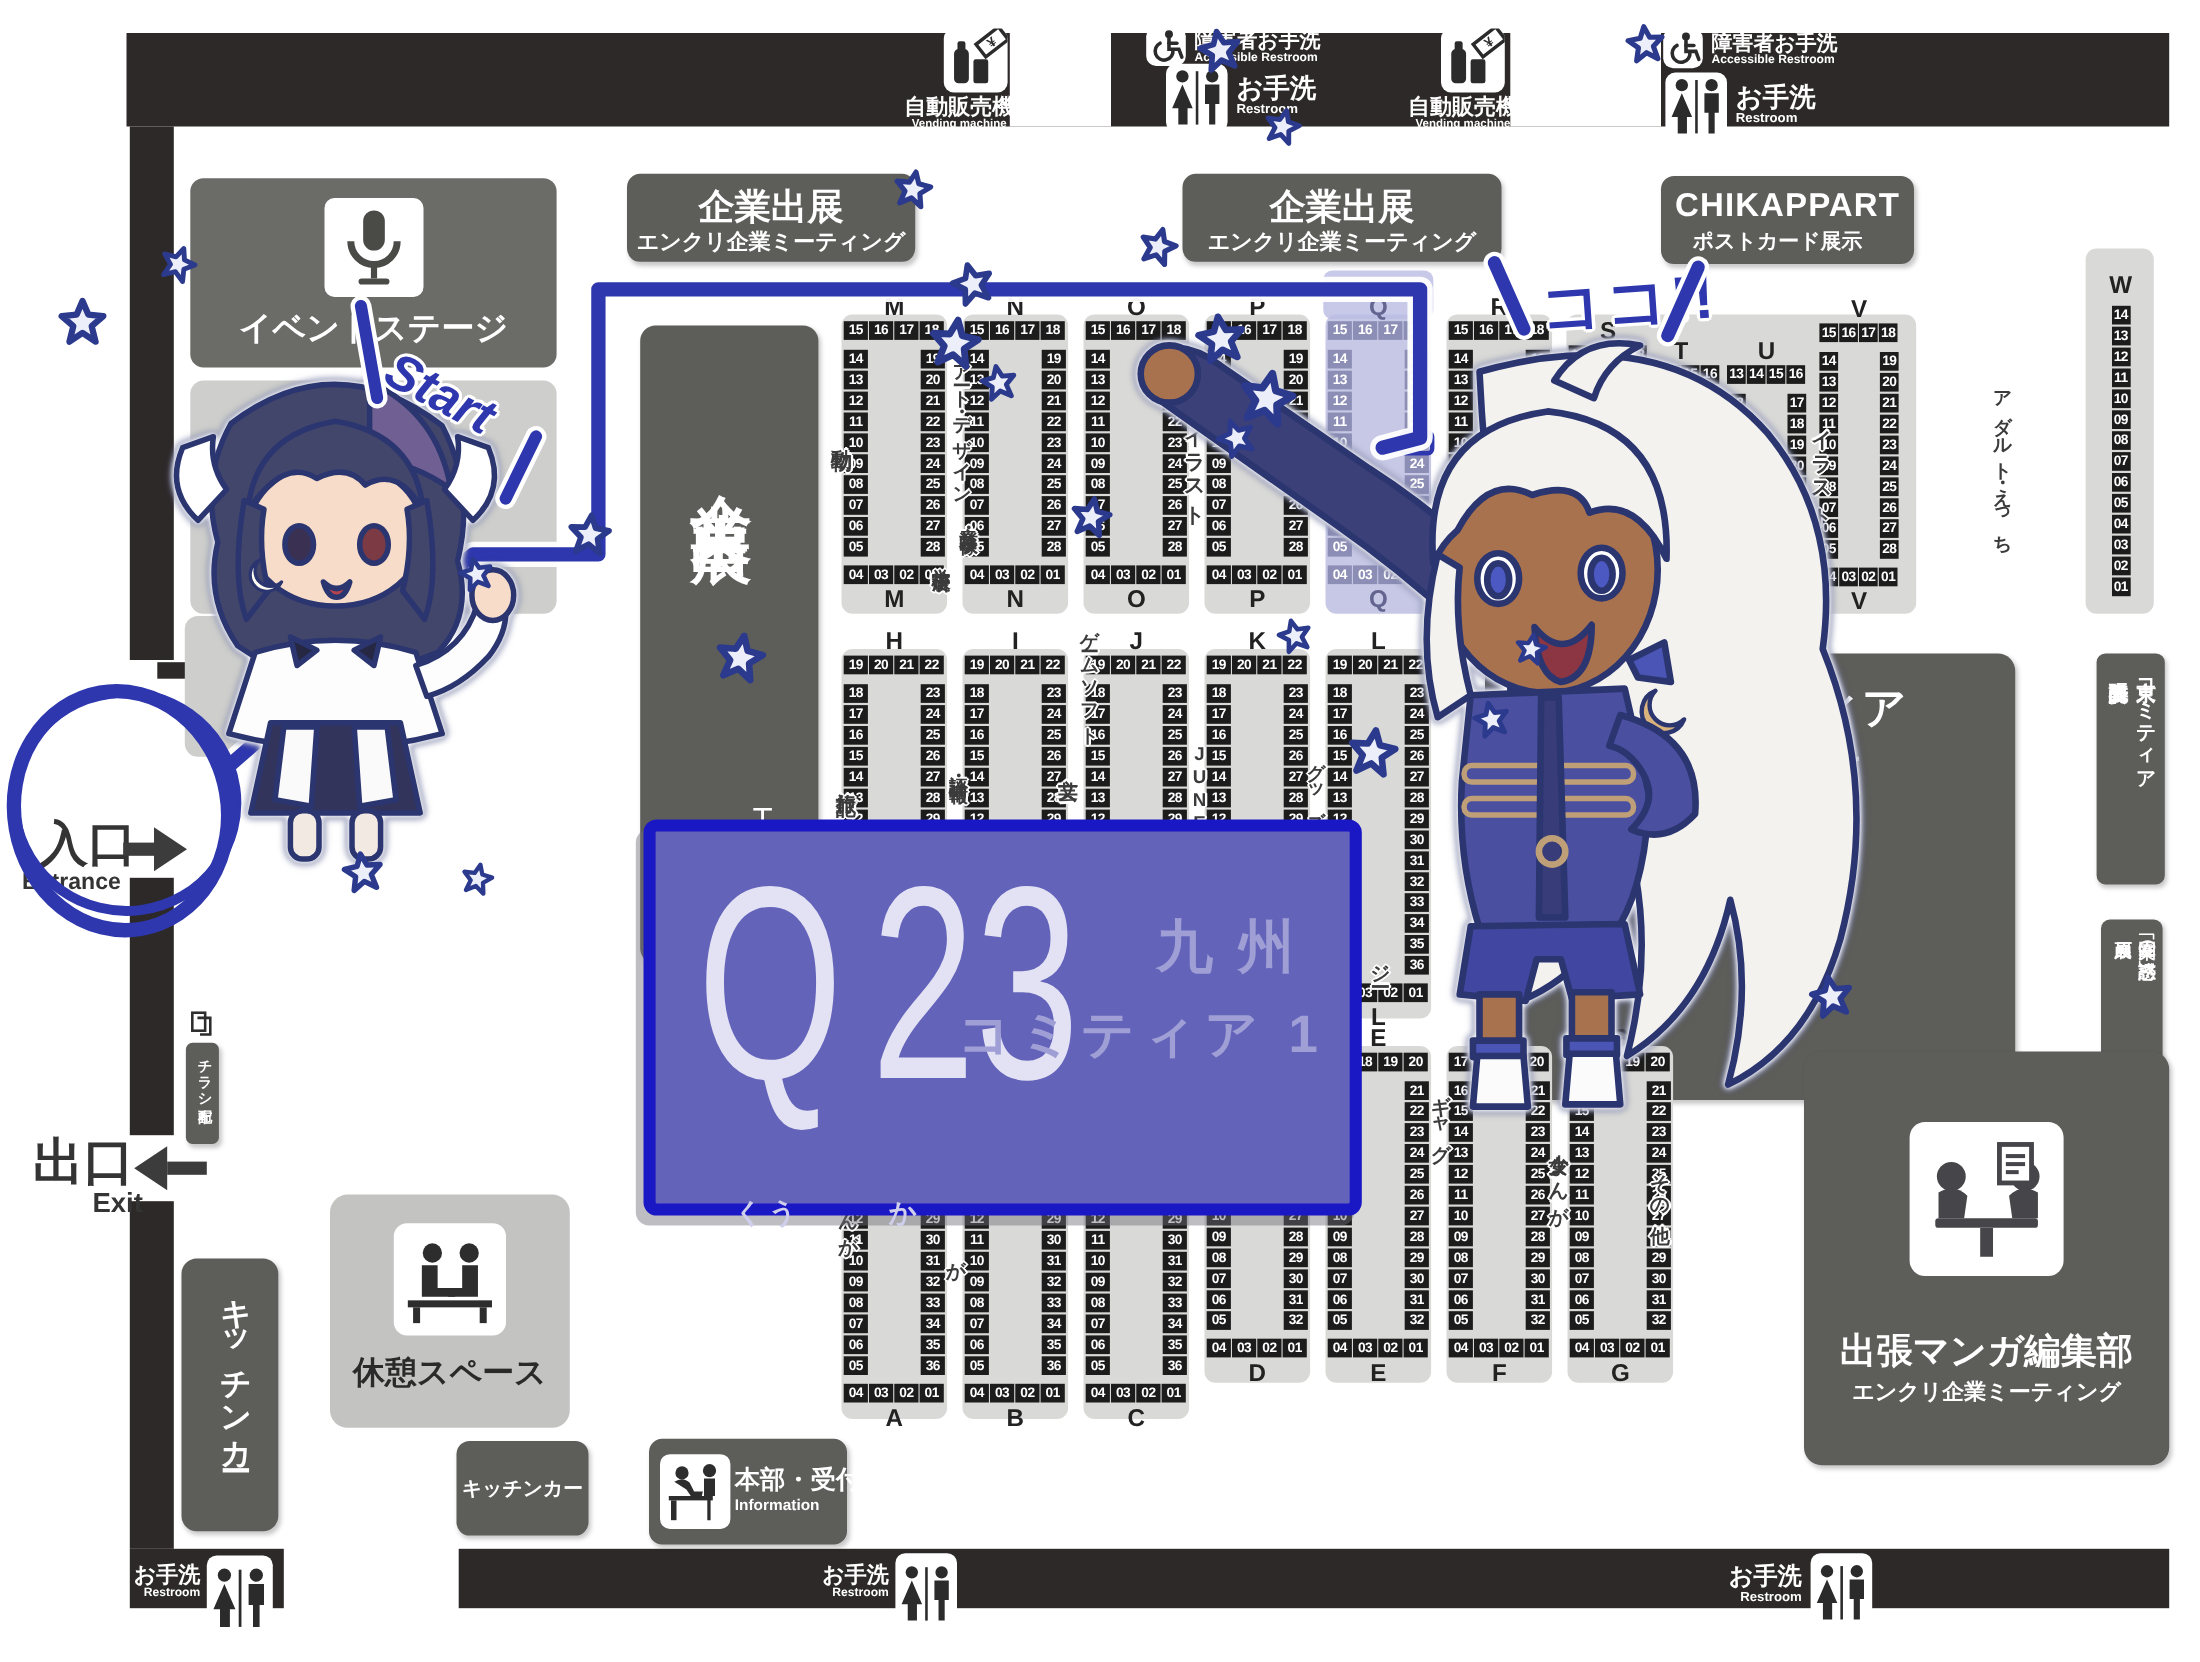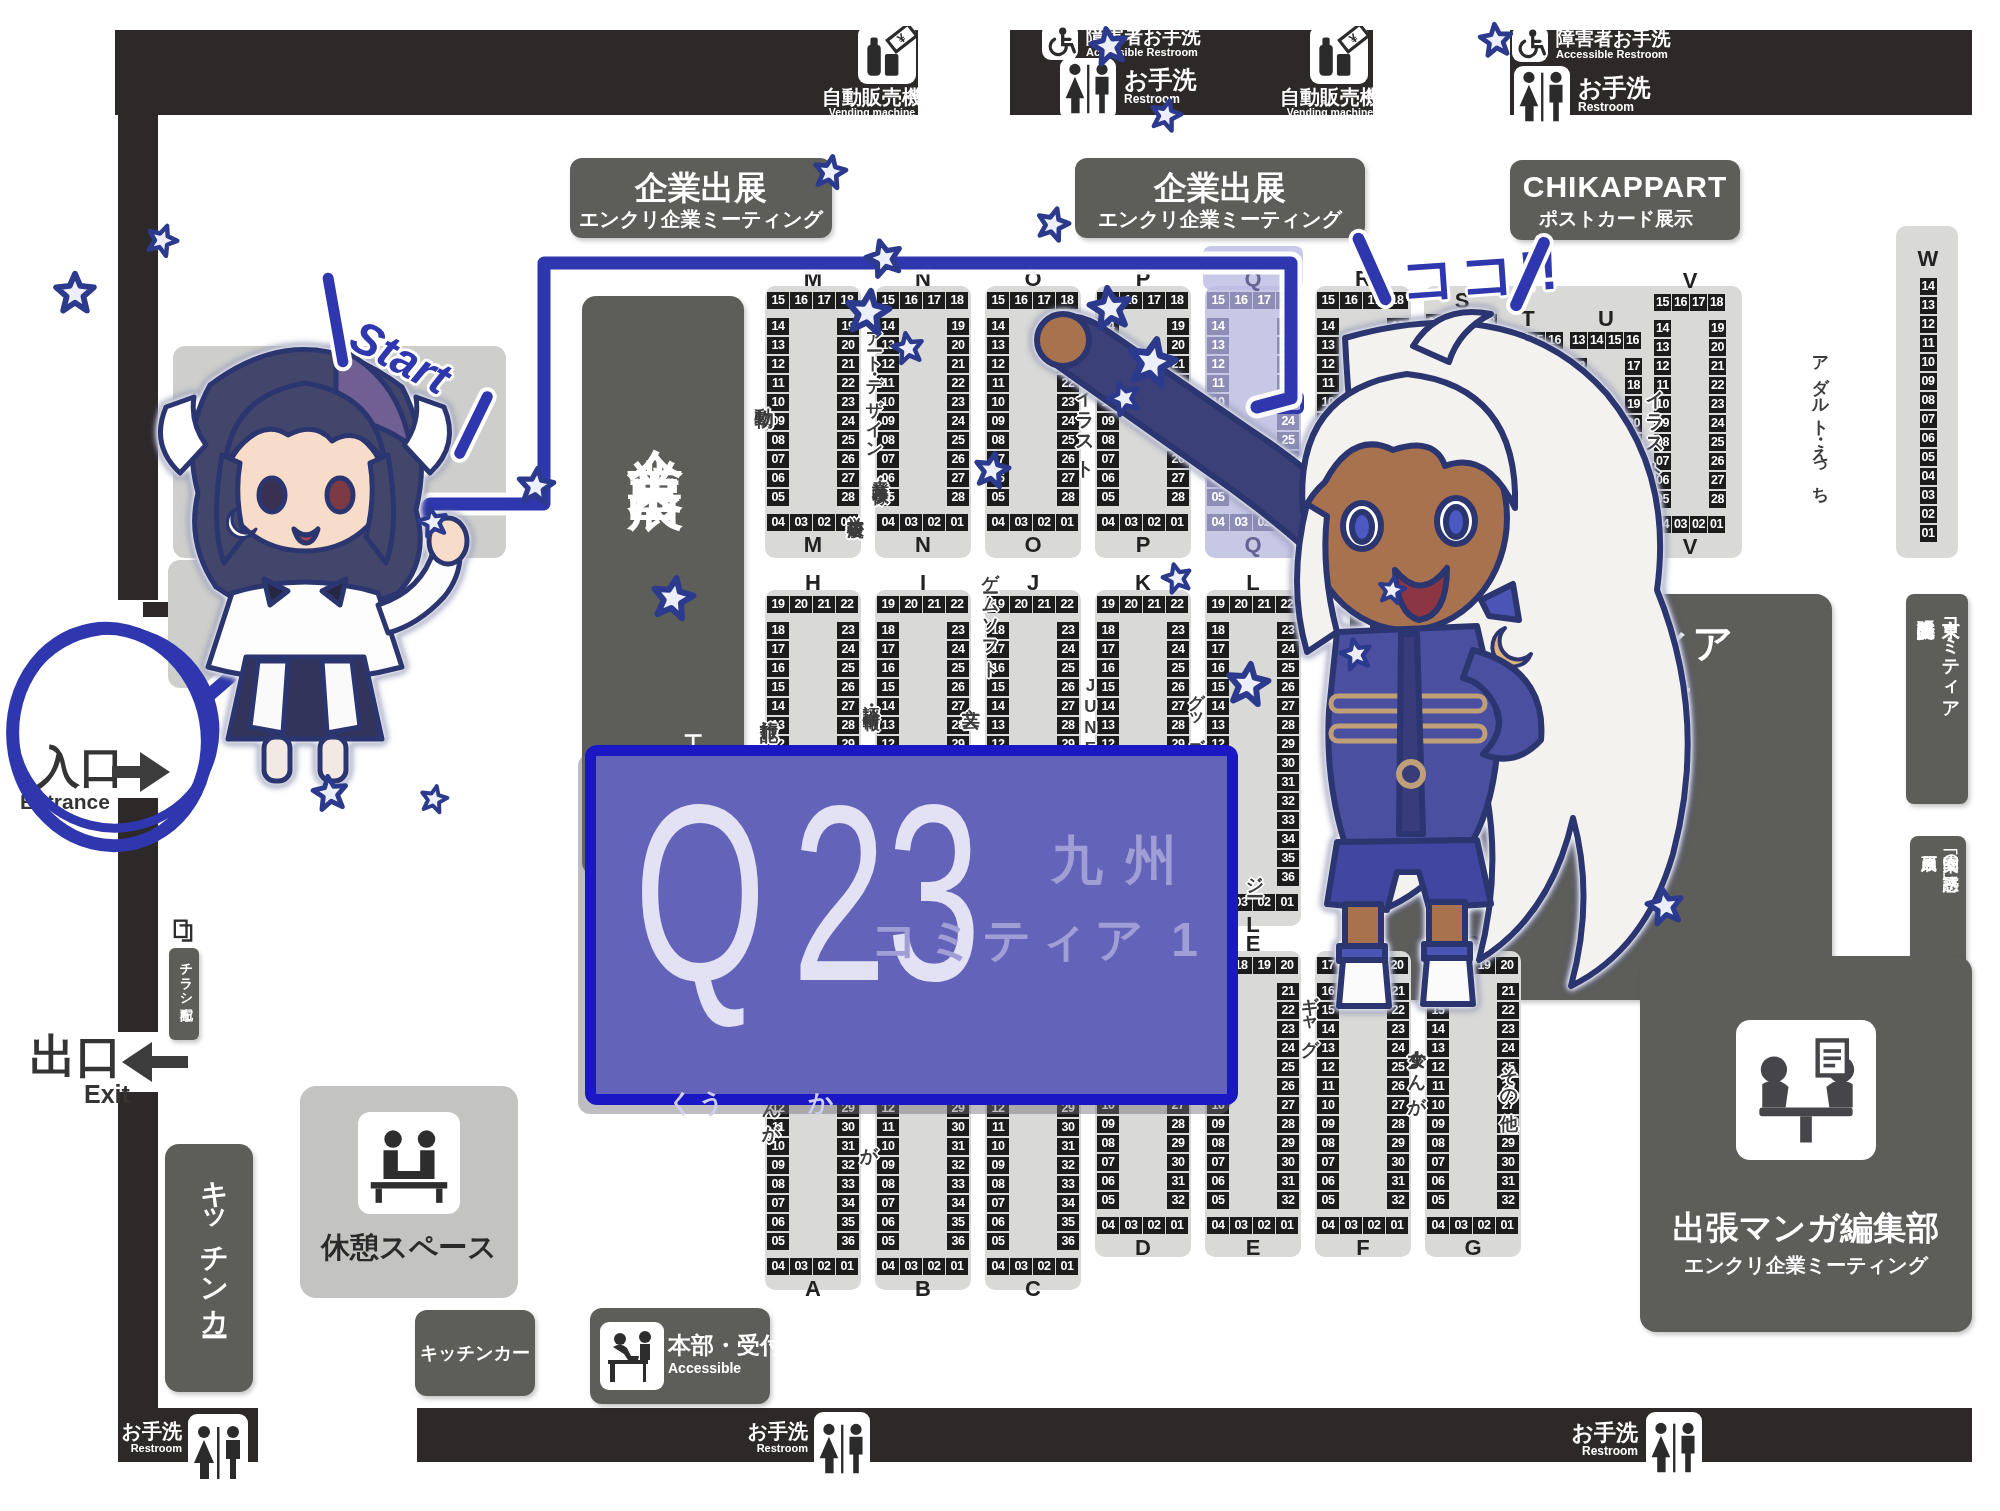--- a/index.html
+++ b/index.html
@@ -144,20 +144,33 @@
           </g>
         </svg>
     </div>
     <div class="tb-jp" style="left:70px;top:50px;font-size:24px;text-align:left">お手洗</div>
     <div class="tb-en" style="left:70px;top:78px;font-size:12px;text-align:left">Restroom</div>
   </div>
 
   <div class="lightbox" style="left:173px;top:346px;width:333px;height:212px"></div>
   <div class="lightbox" style="left:168px;top:560px;width:92px;height:128px"></div>
 
+  <div class="graybox" style="left:173px;top:162px;width:333px;height:172px">
+    <div class="wicon" style="left:122px;top:18px;width:90px;height:90px">
+      <svg viewBox="0 0 64 64" style="width:100%;height:100%">
+          <g fill="#4a4a47">
+            <rect x="25" y="8" width="14" height="26" rx="7"></rect>
+            <path d="M17 28 a15 15 0 0 0 30 0" fill="none" stroke="#4a4a47" stroke-width="4.5"></path>
+            <rect x="30" y="44" width="4" height="8"></rect>
+            <rect x="22" y="52" width="20" height="4" rx="2"></rect>
+          </g>
+        </svg>
+    </div>
+    <div class="p" style="left:0;top:116px;width:333px;color:#fff;font-size:30px;font-weight:800;text-align:center">イベントステージ</div>
+  </div>
 
   <div class="darkbox" style="left:570px;top:158px;width:262px;height:80px">
     <div class="p" style="left:0;top:8px;width:262px;font-size:33px;font-weight:800">企業出展</div>
     <div class="p" style="left:0;top:48px;width:262px;font-size:20px;font-weight:700">エンクリ企業ミーティング</div>
   </div>
   <div class="darkbox" style="left:1075px;top:158px;width:290px;height:80px">
     <div class="p" style="left:0;top:8px;width:290px;font-size:33px;font-weight:800">企業出展</div>
     <div class="p" style="left:0;top:48px;width:290px;font-size:20px;font-weight:700">エンクリ企業ミーティング</div>
   </div>
   <div class="darkbox" style="left:1510px;top:160px;width:230px;height:80px">
@@ -249,21 +262,21 @@
             <circle cx="20" cy="15" r="6"></circle>
             <path d="M13 23 q8 -5 14 1 l4 8 h8 l-1 4 h-10 l-4 -6 Z"></path>
             <circle cx="45" cy="13" r="6"></circle>
             <path d="M40 20 h10 v16 h-4 v22 h-3 v-22 h-3 Z"></path>
             <rect x="8" y="36" width="40" height="4"></rect>
             <rect x="10" y="40" width="5" height="18"></rect>
           </g>
         </svg>
     </div>
     <div class="p" style="left:78px;top:22px;width:100px;font-size:23px;font-weight:800;text-align:left;white-space:nowrap">本部・受付</div>
-    <div class="p" style="left:78px;top:52px;width:100px;font-size:14px;font-weight:700;text-align:left">Accessible</div>
+    <div class="p" style="left:78px;top:52px;width:100px;font-size:14px;font-weight:700;text-align:left">Information</div>
   </div>
 
   <div class="p" style="left:116px;top:1414px;width:136px;height:90px">
     <div class="tb-jp" style="left:0;top:4px;width:66px;font-size:20px;text-align:right">お手洗</div>
     <div class="tb-en" style="left:0;top:28px;width:66px;font-size:11px;text-align:right">Restroom</div>
     <div class="wicon" style="left:72px;top:0;width:60px;height:78px">
       <svg viewBox="0 0 60 64" style="width:100%;height:100%">
           <g fill="#2b2b2b">
             <circle cx="16" cy="11" r="6"></circle>
             <path d="M16 19 L6 42 H12 L12 58 H21 L21 42 H26 Z"></path>

